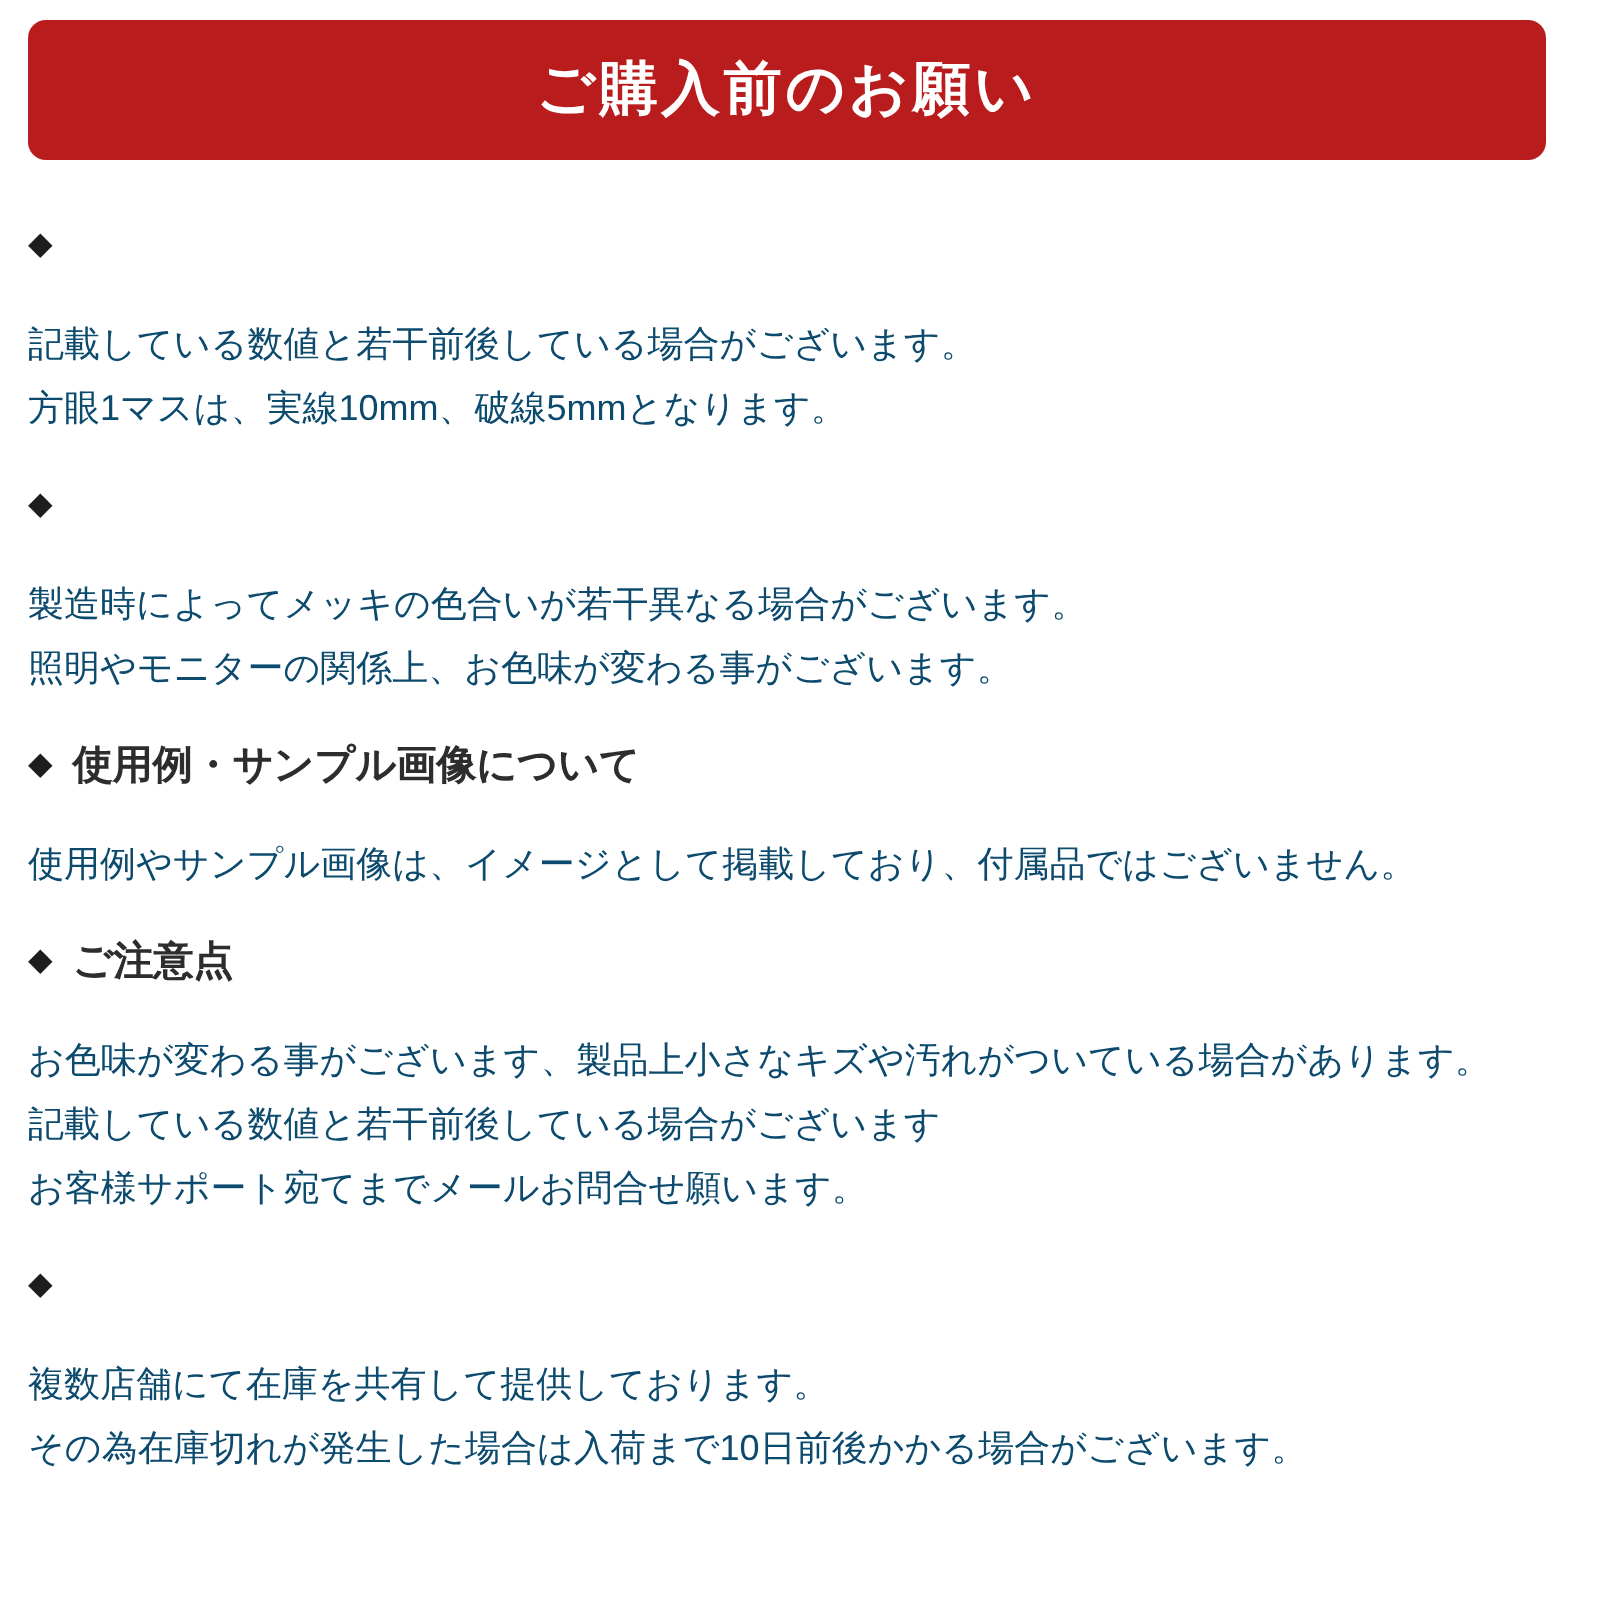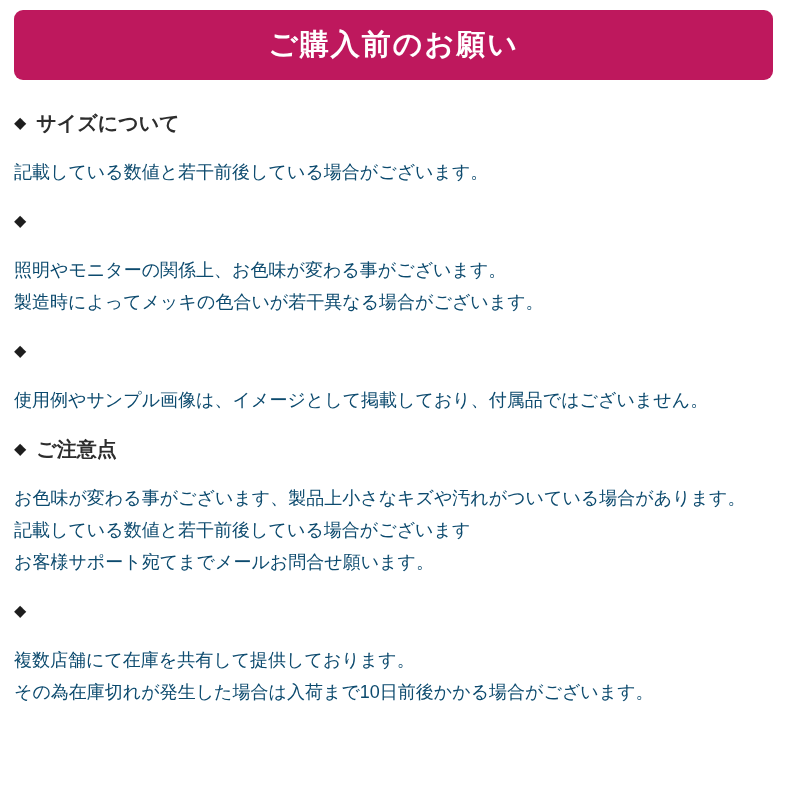--- a/index.html
+++ b/index.html
@@ -8,21 +8,21 @@
     height: 800px;
     background: #ffffff;
     overflow: hidden;
   }
   body {
     font-family: "Liberation Sans", "DejaVu Sans", sans-serif;
   }
   .header-bar {
     margin: 10px 27px 0 14px;
     height: 70px;
-    background: #be185d;
+    background: #b91c1c;
     border-radius: 9px;
     display: flex;
     align-items: center;
     justify-content: center;
   }
   .header-title {
     color: #ffffff;
     font-size: 29px;
     font-weight: bold;
     letter-spacing: 2px;
@@ -55,36 +55,37 @@
 
 <div class="header-bar">
   <span class="header-title">ご購入前のお願い</span>
 </div>
 
 <div class="content">
 
   <section>
     <h2 class="sec-heading">
       <span class="diamond">◆</span>
-      <span>サイズについて</span>
     </h2>
     <div class="body-line">記載している数値と若干前後している場合がございます。</div>
+    <div class="body-line">方眼1マスは、実線10mm、破線5mmとなります。</div>
   </section>
 
   <section>
     <h2 class="sec-heading">
       <span class="diamond">◆</span>
     </h2>
+    <div class="body-line">製造時によってメッキの色合いが若干異なる場合がございます。</div>
     <div class="body-line">照明やモニターの関係上、お色味が変わる事がございます。</div>
-    <div class="body-line">製造時によってメッキの色合いが若干異なる場合がございます。</div>
   </section>
 
   <section>
     <h2 class="sec-heading">
       <span class="diamond">◆</span>
+      <span>使用例・サンプル画像について</span>
     </h2>
     <div class="body-line">使用例やサンプル画像は、イメージとして掲載しており、付属品ではございません。</div>
   </section>
 
   <section>
     <h2 class="sec-heading">
       <span class="diamond">◆</span>
       <span>ご注意点</span>
     </h2>
     <div class="body-line">お色味が変わる事がございます、製品上小さなキズや汚れがついている場合があります。</div>

